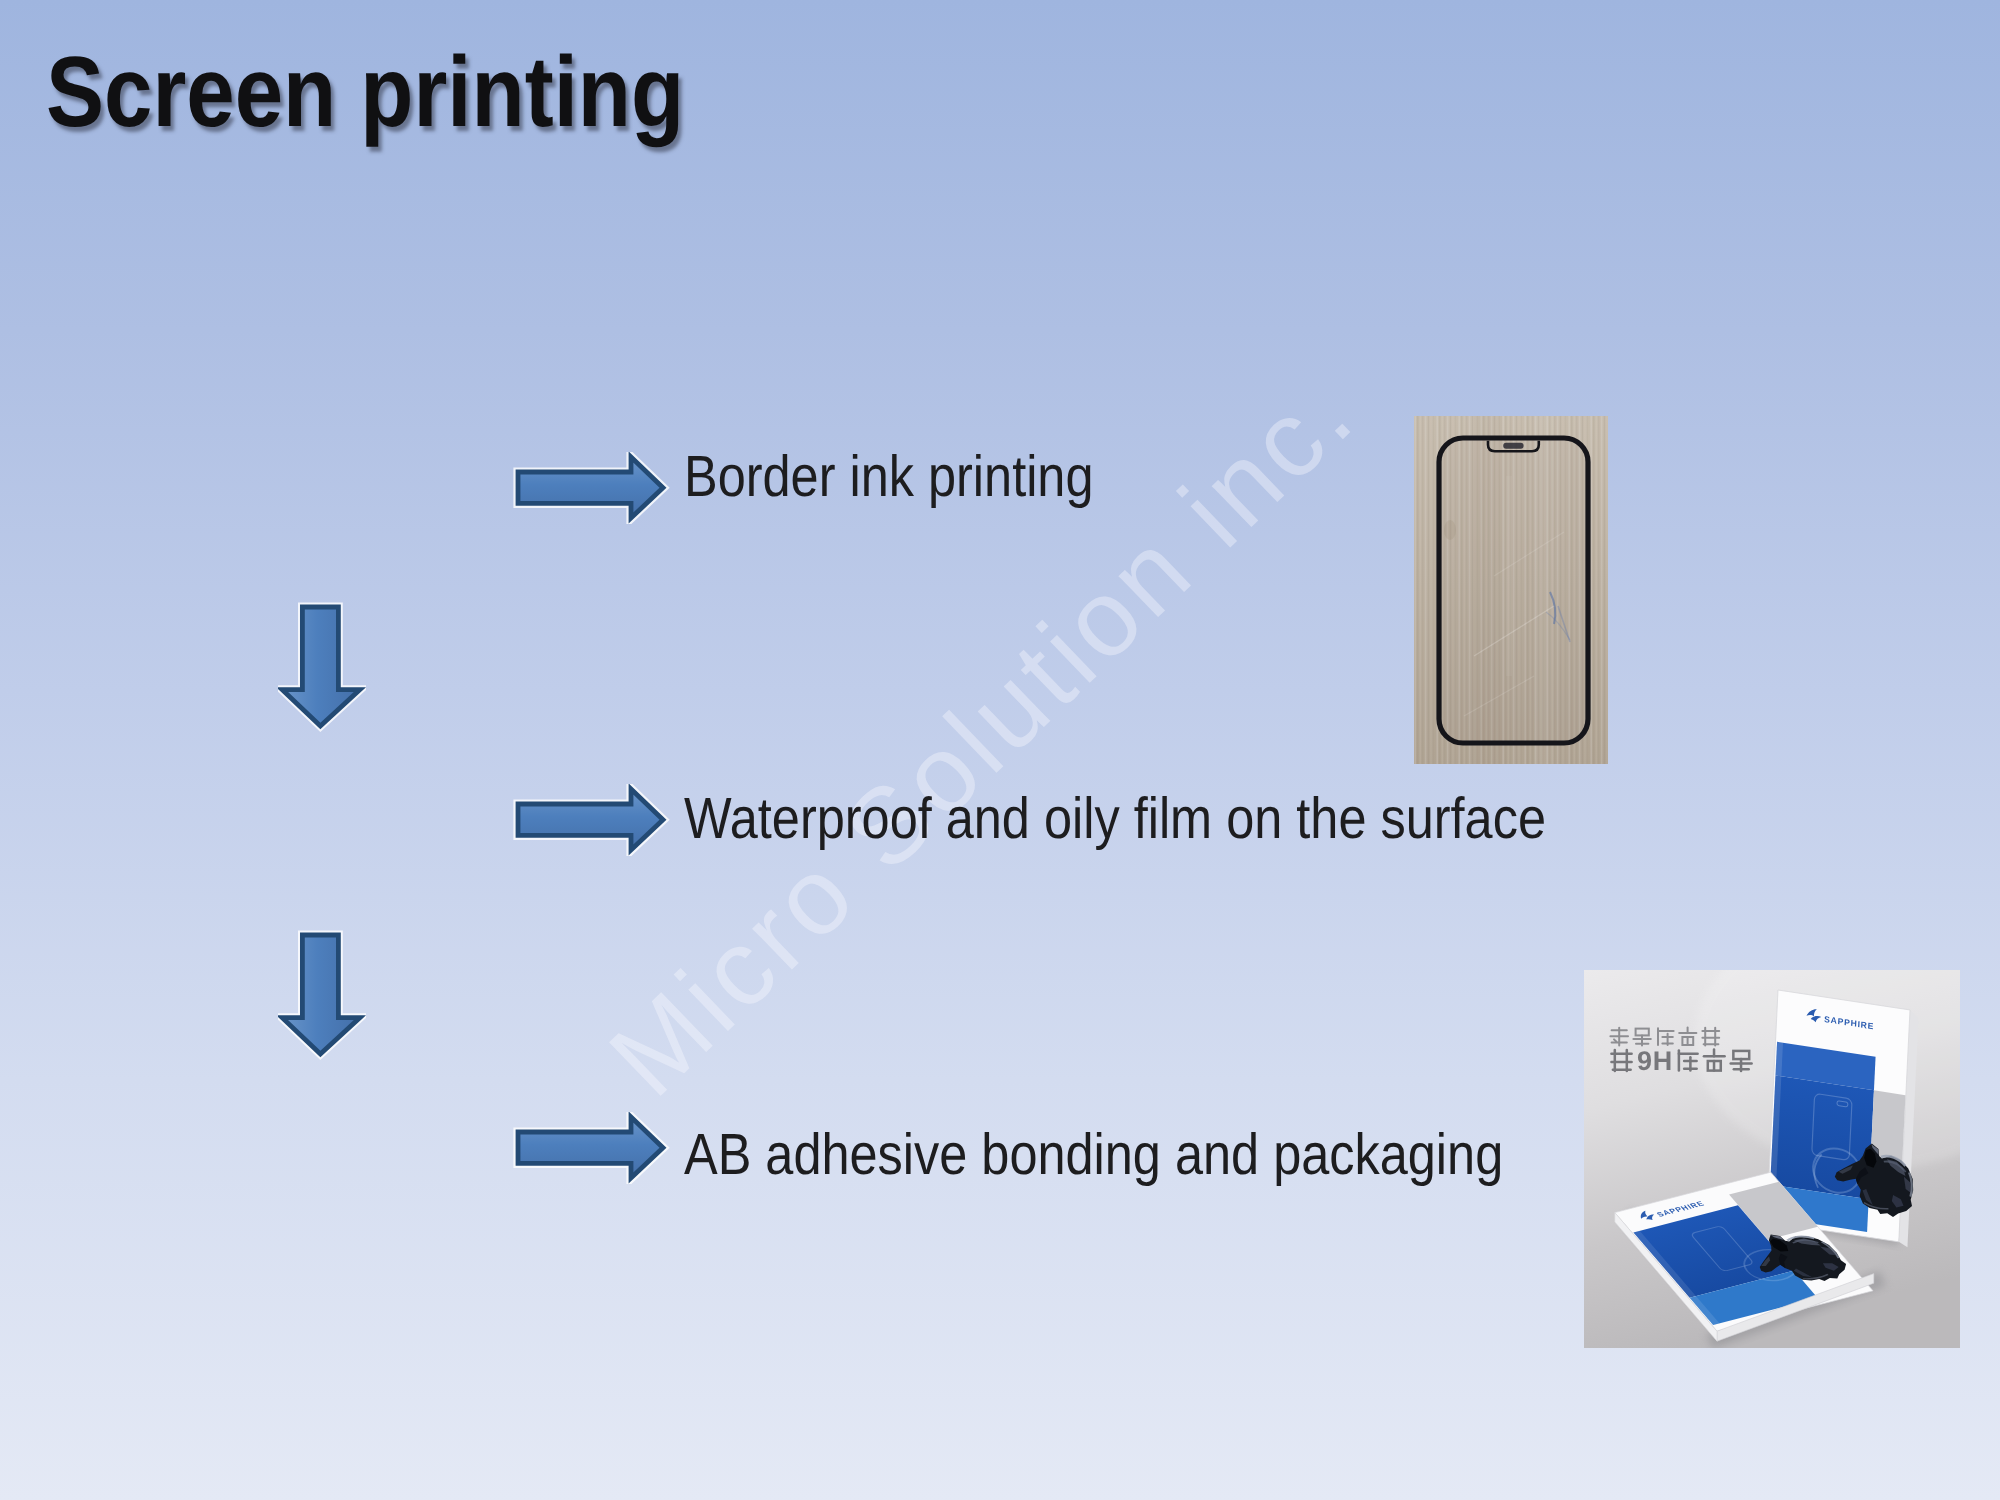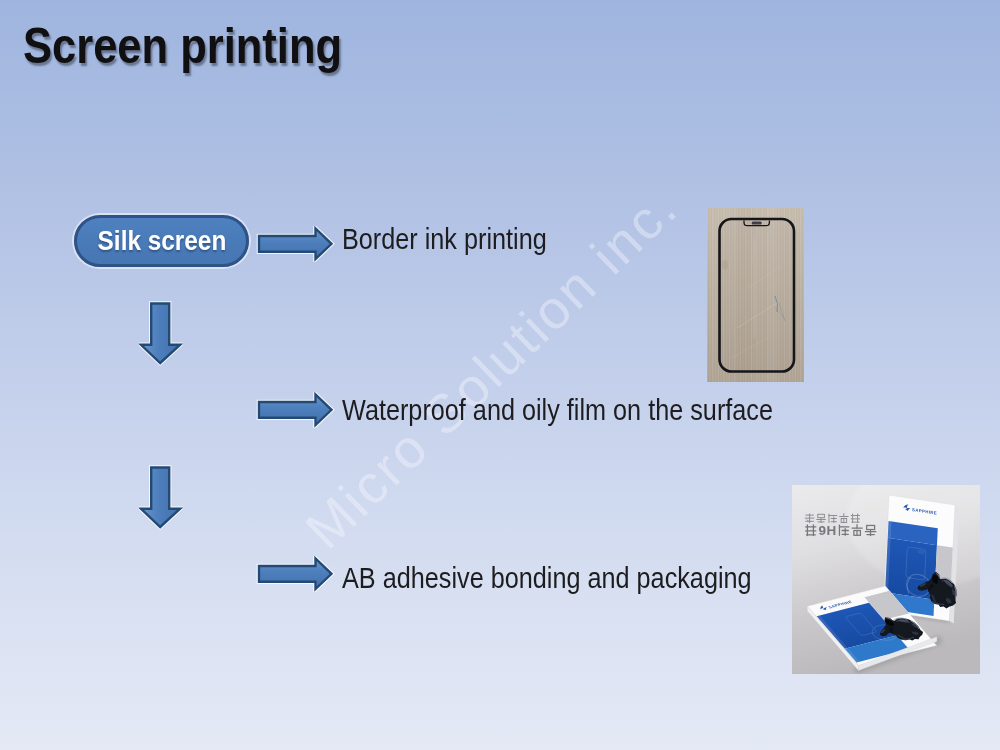--- a/index.html
+++ b/index.html
@@ -74,23 +74,20 @@
 </style>
 </head>
 <body>
 
 <div class="slide">
 
   <div class="watermark">Micro Solution inc.</div>
 
   <div class="title"><span class="hx">Screen printing</span></div>
 
-  <div class="pill pill1">
-    <span class="pill-label hxc">Silk screen</span>
-  </div>
 
   <div class="desc desc1"><span class="hx">Border ink printing</span></div>
   <div class="desc desc2"><span class="hx">Waterproof and oily film on the surface</span></div>
   <div class="desc desc3"><span class="hx">AB adhesive bonding and packaging</span></div>
 
   <svg class="arrow-right ar1" viewBox="0 0 80 36">
     <defs>
       <linearGradient id="agrad" x1="0" y1="0" x2="0" y2="1">
         <stop offset="0" stop-color="#6a95c9"></stop>
         <stop offset="0.45" stop-color="#4d7fbd"></stop>

